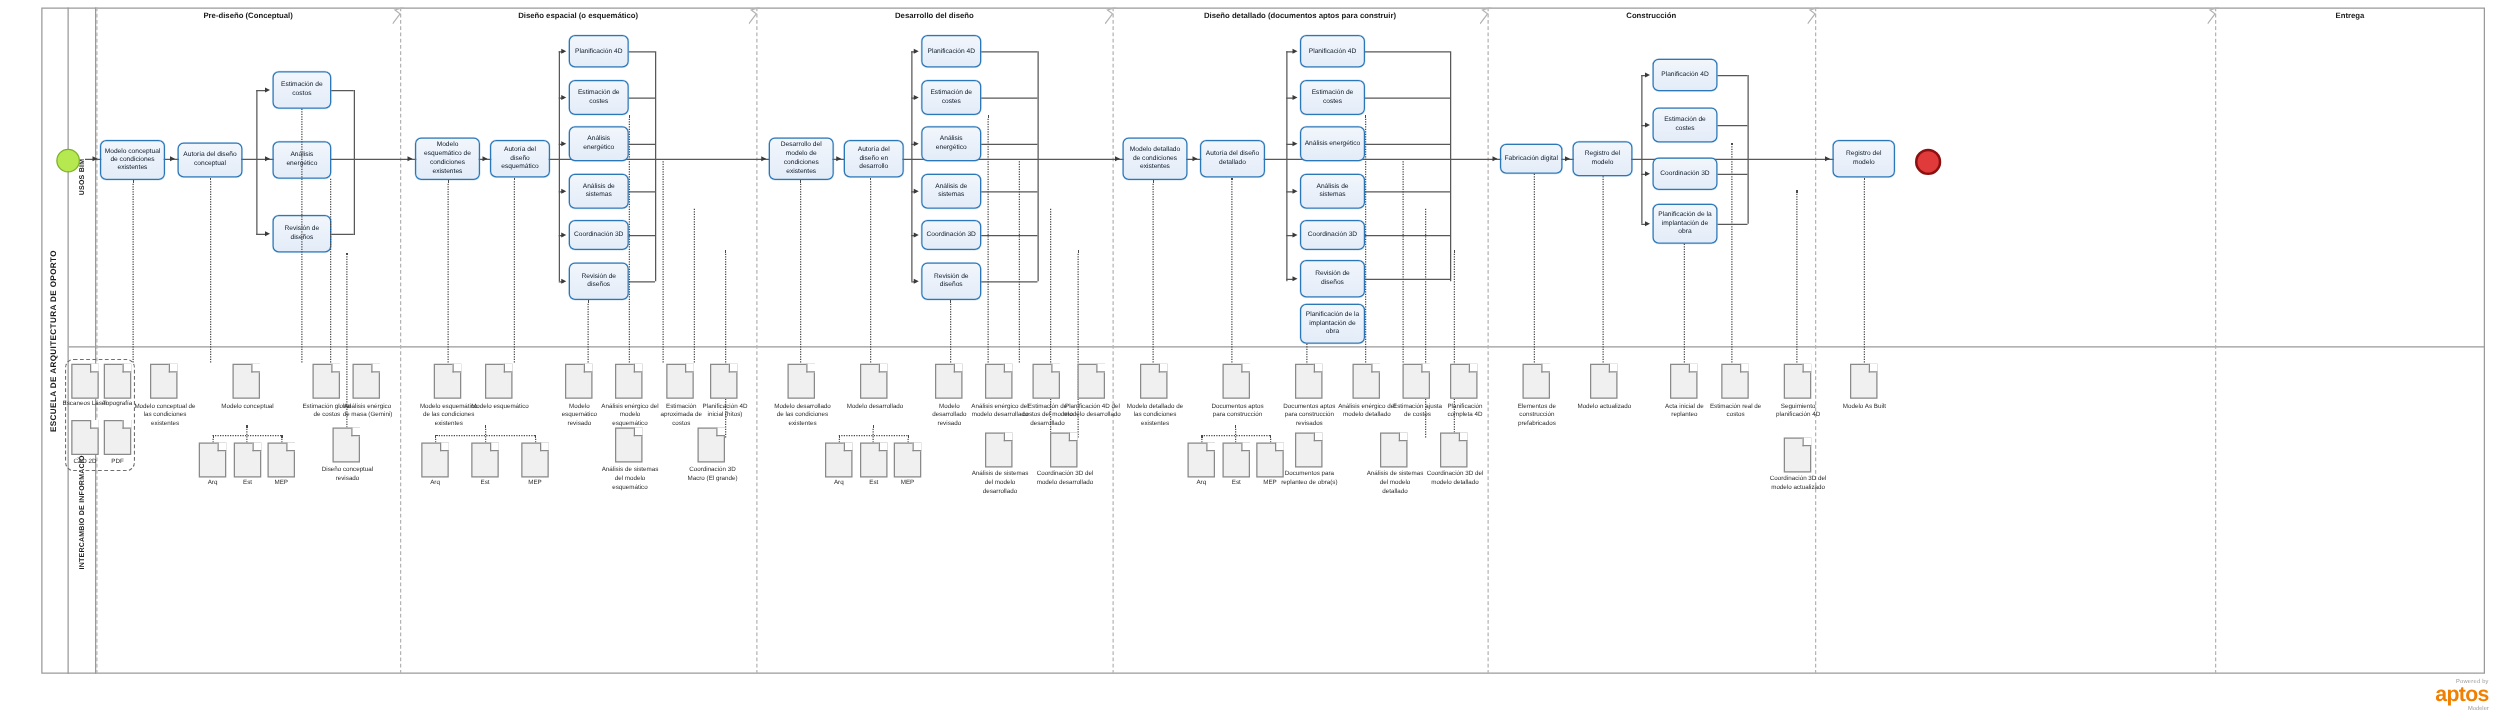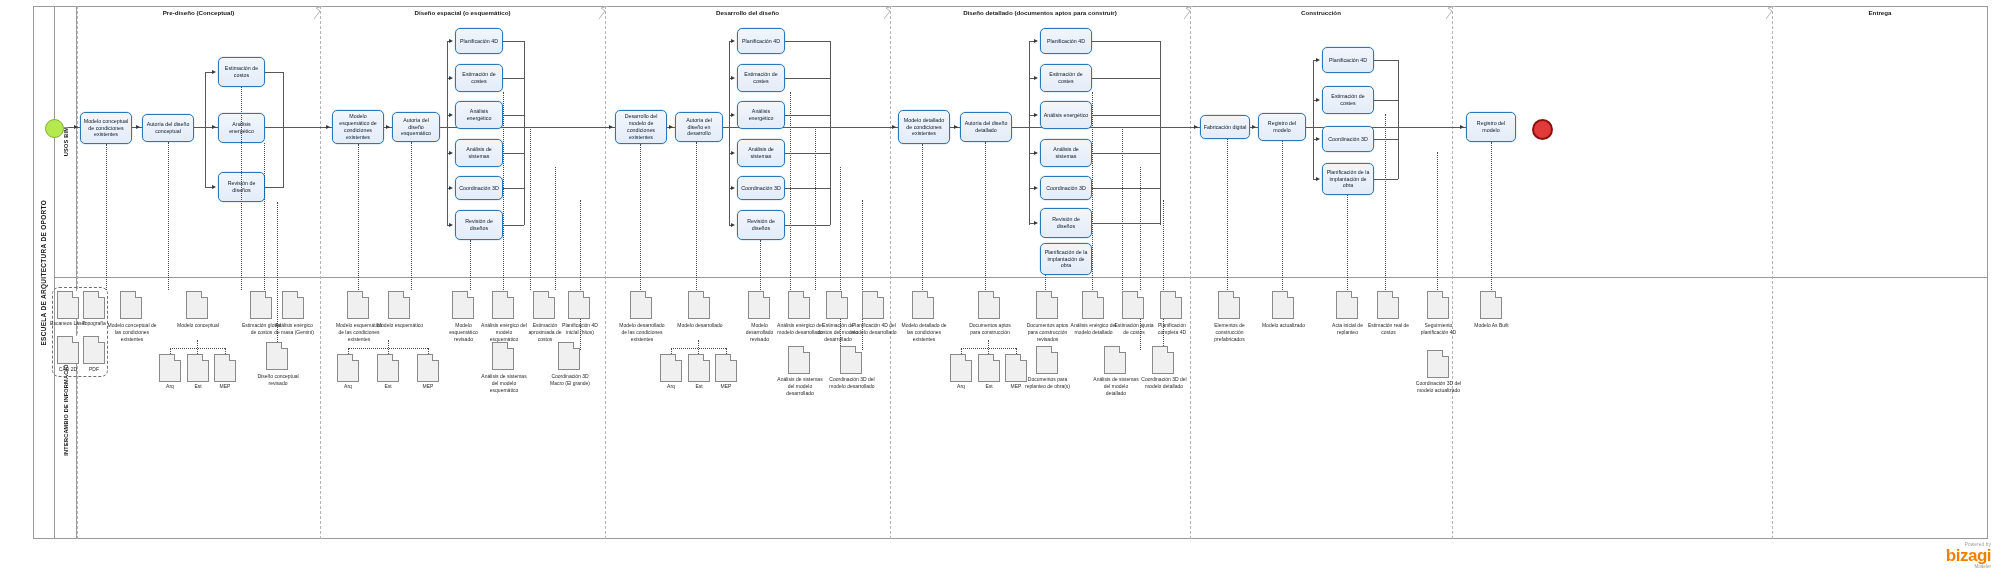--- a/index.html
+++ b/index.html
@@ -450,17 +450,17 @@
   <div class="doclbl" style="left:1415px;top:322px;width:47px;">Seguimiento planificación 4D</div>
 
   <div class="doc" style="left:1427px;top:350px;"></div>
   <div class="doclbl" style="left:1415px;top:380px;width:47px;">Coordinación 3D del modelo actualizado</div>
 
   <div class="doc" style="left:1480px;top:291px;"></div>
   <div class="doclbl" style="left:1468px;top:322px;width:47px;">Modelo As Built</div>
 
   <div class="brand">
     <div class="pw">Powered by</div>
-    <div class="bz">bizagi</div>
+    <div class="bz">aptos</div>
     <div class="md">Modeler</div>
   </div>
 
 </div>
 
 </body></html>

